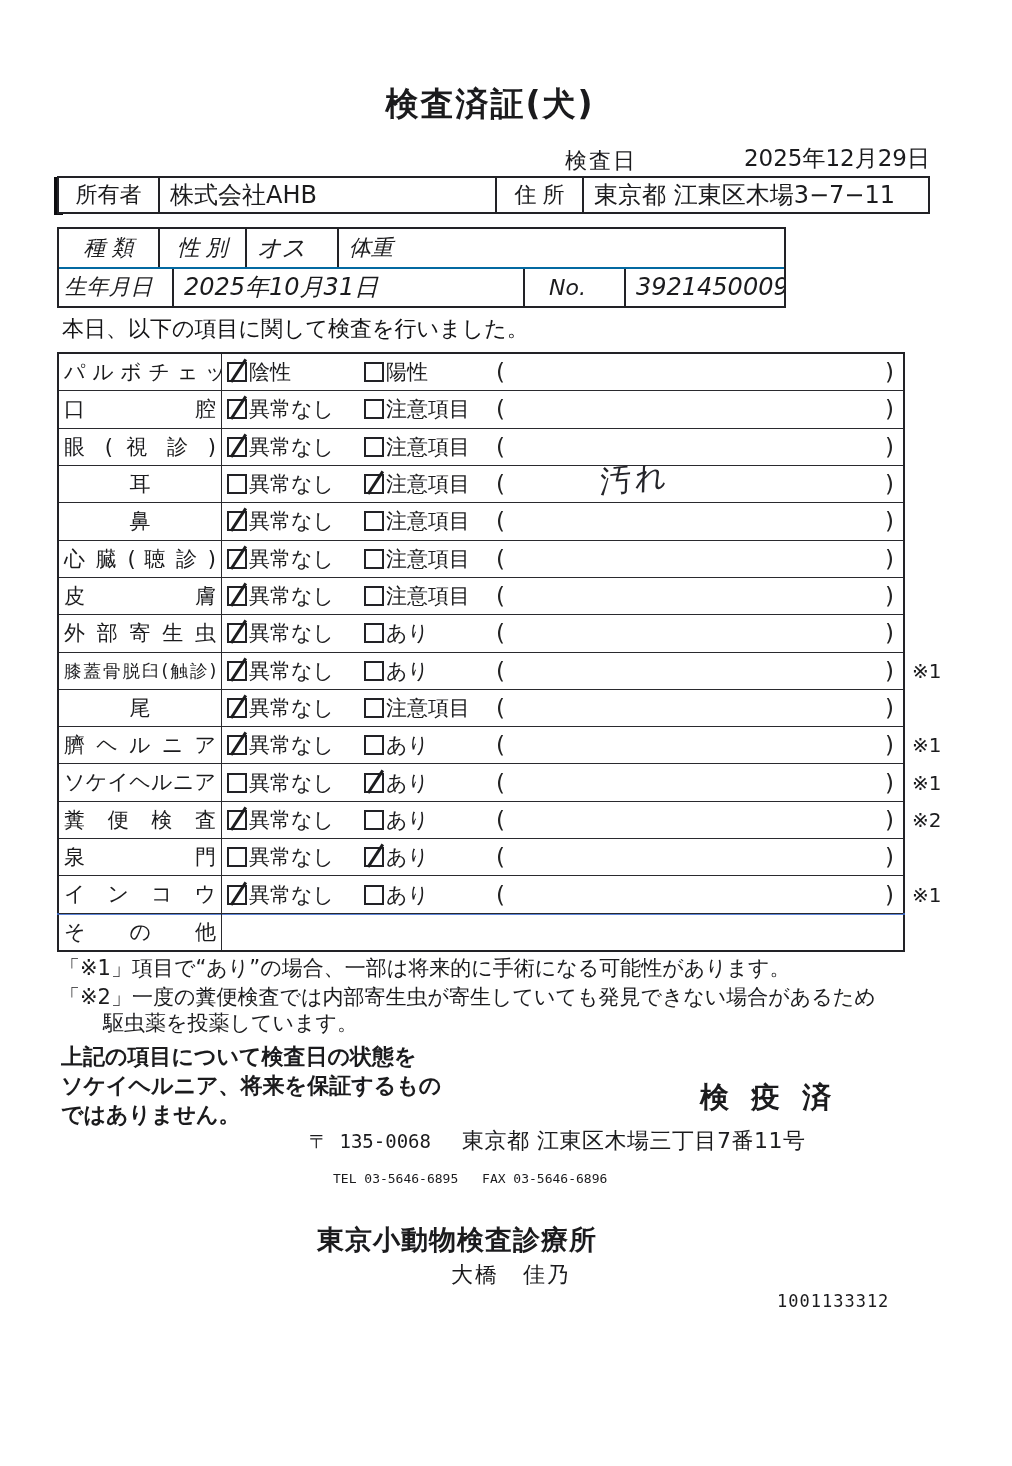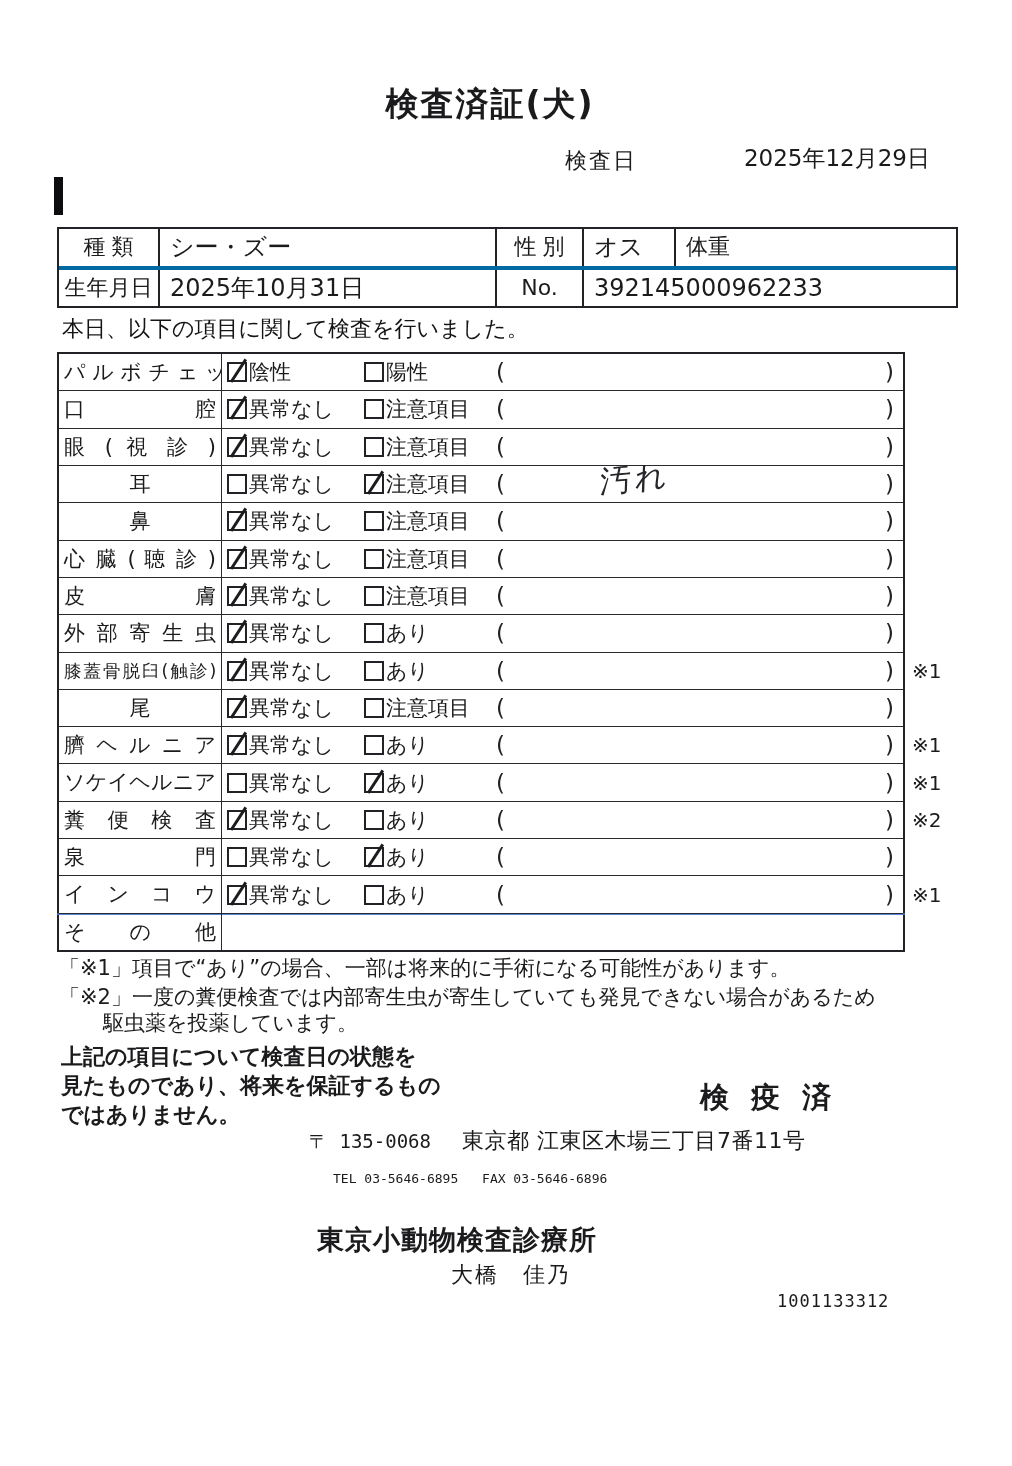--- a/index.html
+++ b/index.html
@@ -12,28 +12,28 @@
   .mono{font-family:"DejaVu Sans Mono","Liberation Mono",monospace;}
 
   
   .doc-title{top:82px;left:0;width:980px;text-align:center;font-size:33px;font-weight:700;letter-spacing:2px;}
   .insp-date-label{top:146px;left:565px;font-size:22px;letter-spacing:2px;}
   .insp-date-value{top:143px;left:730px;width:200px;text-align:right;font-size:23px;}
 
   
   .tbl{border:2px solid #222226;box-sizing:border-box;display:flex;flex-direction:column;background:#fff;}
   .trow{display:flex;flex:1;align-items:stretch;}
-  .trow + .trow{border-top:4px solid #0369a1;}
+  .trow + .trow{border-top:2px solid #0369a1;gap:14px;}
   .tcell{display:flex;align-items:center;box-sizing:border-box;overflow:hidden;white-space:nowrap;}
   .tcell + .tcell{border-left:2px solid #222226;}
   .tlabel{justify-content:center;font-size:22px;}
   .sp2{letter-spacing:6px;text-indent:6px;}
   .tvalue{padding-left:10px;font-size:24px;}
   .owner-table{top:176px;left:57px;width:873px;height:38px;}
-  .pet-table{top:227px;left:57px;width:901px;height:81px;}
+  .pet-table{top:227px;left:57px;width:729px;height:81px;font-style:italic;}
   .w-owner{width:99px;}  .w-ownerval{width:337px;} .w-addr{width:87px;} .w-addrval{flex:1;}
   .w-breed{width:99px;}  .w-breedval{width:337px;} .w-sex{width:87px;} .w-sexval{width:92px;}
   .w-weight{width:66px;} .w-weightval{flex:1;}
   .weight-cell{justify-content:flex-end;padding-right:12px;font-size:22px;}
   .weight-num{text-align:right;}
   .weight-unit{margin-left:18px;font-size:21px;}
   .scan-bar{top:177px;left:54px;width:9px;height:38px;background:#0d0d0f;}
 
   .intro-line{top:314px;left:62px;font-size:22px;color:#141416;}
 
@@ -82,25 +82,32 @@
 
 <div class="page">
 
   <div class="abs doc-title">検査済証(犬)</div>
 
   <div class="abs insp-date-label">検査日</div>
   <div class="abs insp-date-value">2025年12月29日</div>
 
   <div class="abs scan-bar"></div>
 
+  <div class="abs tbl owner-table">
+    <div class="trow">
+      <div class="tcell tlabel w-owner">所有者</div>
+      <div class="tcell tvalue w-ownerval">株式会社AHB</div>
+      <div class="tcell tlabel sp2 w-addr">住所</div>
+      <div class="tcell tvalue w-addrval">東京都 江東区木場3−7−11</div>
+    </div>
+  </div>
 
   <div class="abs tbl pet-table">
     <div class="trow">
       <div class="tcell tlabel sp2 w-breed">種類</div>
-      <div class="tcell tvalue w-breedval">シー・ズー</div>
       <div class="tcell tlabel sp2 w-sex">性別</div>
       <div class="tcell tvalue w-sexval">オス</div>
       <div class="tcell tlabel w-weight">体重</div>
     </div>
     <div class="trow">
       <div class="tcell tlabel w-breed">生年月日</div>
       <div class="tcell tvalue w-breedval">2025年10月31日</div>
       <div class="tcell tlabel w-sex">No.</div>
       <div class="tcell tvalue w-addrval">392145000962233</div>
     </div>
@@ -319,21 +326,21 @@
       <span class="row-note"></span>
     </div>
     </div>
 
   <div class="abs fn1">「※1」項目で“あり”の場合、一部は将来的に手術になる可能性があります。</div>
   <div class="abs fn2">「※2」一度の糞便検査では内部寄生虫が寄生していても発見できない場合があるため</div>
   <div class="abs fn3">駆虫薬を投薬しています。</div>
 
   <div class="abs disclaimer">
     <div>上記の項目について検査日の状態を</div>
-    <div>見たものであり、将来を保証するもの</div>
+    <div>ソケイヘルニア、将来を保証するもの</div>
     <div>ではありません。</div>
   </div>
 
   <div class="abs stamp">検 疫 済</div>
 
   <div class="abs postal-line">
     <span class="mono postal-code">〒 135-0068</span>
     <span class="postal-addr">東京都 江東区木場三丁目7番11号</span>
   </div>
 

